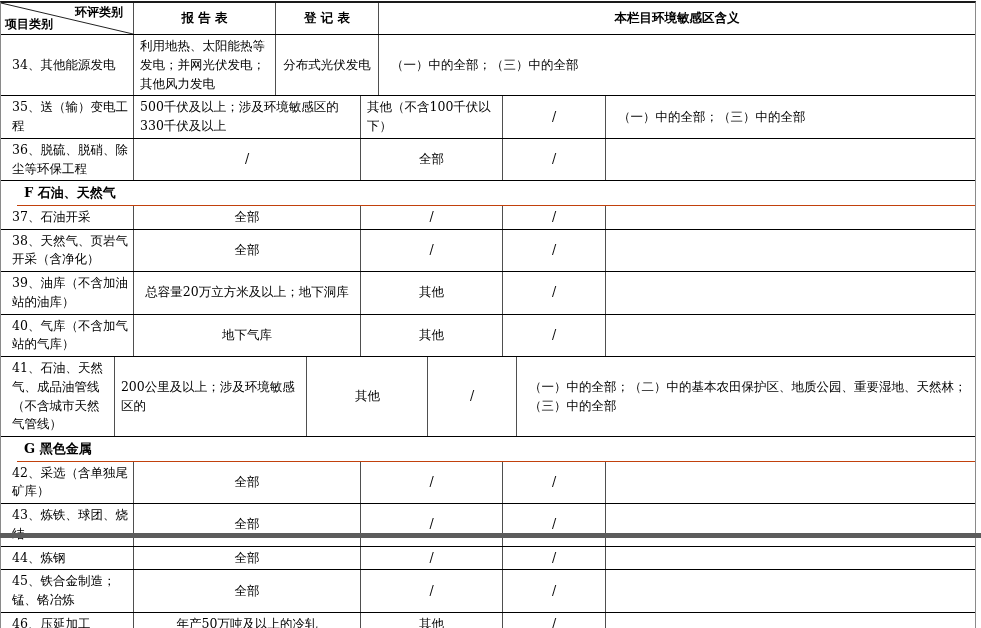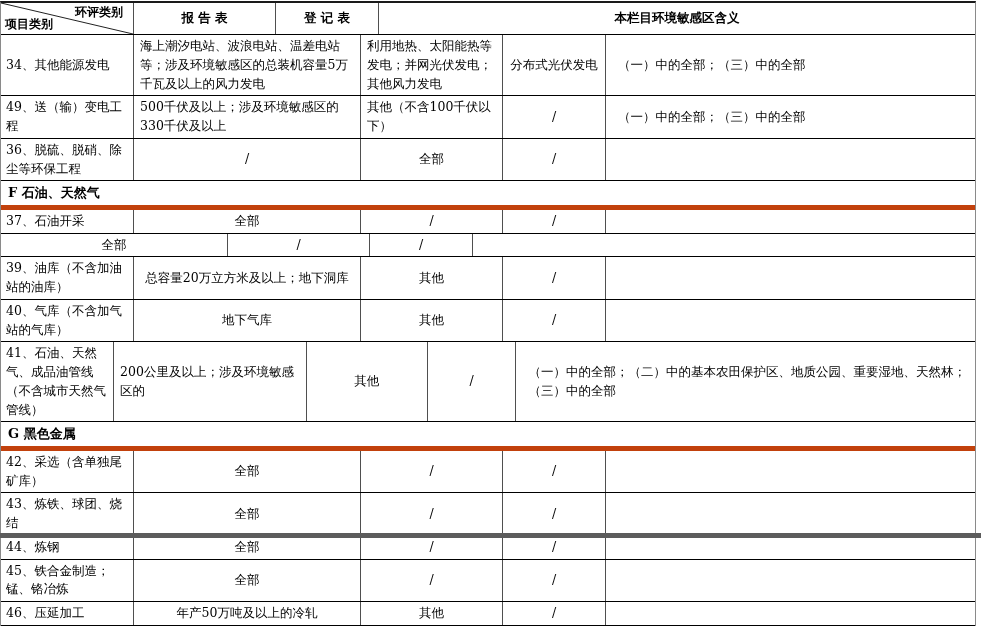--- a/index.html
+++ b/index.html
@@ -24,21 +24,21 @@
   .cell {
     box-sizing: border-box;
     border-right: 1px solid #4f4f4f;
     padding: 2px 6px;
     font-size: 12.5px;
     line-height: 1.5;
     display: flex;
     align-items: center;
     overflow: hidden;
   }
-  .c0 { width: 133px; padding-left: 5px; padding-right: 3px; }
+  .c0 { width: 133px; padding-left: 11px; padding-right: 3px; }
   .c1 { width: 227px; }
   .c2 { width: 142px; }
   .c3 { width: 103px; }
   .c4 { flex: 1 1 auto; border-right: none; padding-left: 12px; }
   .align-left   { justify-content: flex-start; text-align: left; }
   .align-center { justify-content: center; text-align: left; }
 
   .header-row { height: 31px; }
   .head {
     font-weight: bold;
@@ -47,21 +47,21 @@
     font-size: 12.5px;
   }
 
   
   .diag-cell { position: relative; padding: 0; display: block; }
   .diag-cell svg { position: absolute; left: 0; top: 0; width: 100%; height: 100%; display: block; }
   .diag-top    { position: absolute; top: 0px;  right: 10px; font-weight: bold; font-size: 12px; }
   .diag-bottom { position: absolute; bottom: 1px; left: 4px; font-weight: bold; font-size: 12px; }
 
   
-  .section-row { border-bottom: 5px solid #c2410c; }
+  .section-row { border-bottom: 1px solid #c2410c; margin-left: 16px; }
   .section-label {
     font-weight: bold;
     font-size: 13px;
     padding: 3px 8px 3px 7px;
     line-height: 1.35;
   }
 
   .bottom-bar {
     position: absolute;
     left: 0; bottom: 2px;
@@ -86,36 +86,33 @@
       <div class="cell c2 head">报 告 表</div>
       <div class="cell c3 head">登 记 表</div>
       <div class="cell c4 head" style="padding-left:6px">本栏目环境敏感区含义</div>
     </div>
 
     <div id="table-body">
         <div class="row">
           <div class="cell c0 align-left">
             <span>34、其他能源发电</span>
           </div>
-          <div class="cell c1 align-left">
-            <span>海上潮汐电站、波浪电站、温差电站等；涉及环境敏感区的总装机容量5万千瓦及以上的风力发电</span>
-          </div>
           <div class="cell c2 align-left">
             <span>利用地热、太阳能热等发电；并网光伏发电；其他风力发电</span>
           </div>
           <div class="cell c3 align-center">
             <span>分布式光伏发电</span>
           </div>
           <div class="cell c4 align-left">
             <span>（一）中的全部；（三）中的全部</span>
           </div>
         </div>
         <div class="row">
           <div class="cell c0 align-left">
-            <span>49、送（输）变电工程</span>
+            <span>35、送（输）变电工程</span>
           </div>
           <div class="cell c1 align-left">
             <span>500千伏及以上；涉及环境敏感区的330千伏及以上</span>
           </div>
           <div class="cell c2 align-left">
             <span>其他（不含100千伏以下）</span>
           </div>
           <div class="cell c3 align-center">
             <span>/</span>
           </div>
@@ -154,20 +151,23 @@
             <span>/</span>
           </div>
           <div class="cell c3 align-center">
             <span>/</span>
           </div>
           <div class="cell c4 align-left">
             <span></span>
           </div>
         </div>
         <div class="row">
+          <div class="cell c0 align-left">
+            <span>38、天然气、页岩气开采（含净化）</span>
+          </div>
           <div class="cell c1 align-center">
             <span>全部</span>
           </div>
           <div class="cell c2 align-center">
             <span>/</span>
           </div>
           <div class="cell c3 align-center">
             <span>/</span>
           </div>
           <div class="cell c4 align-left">

